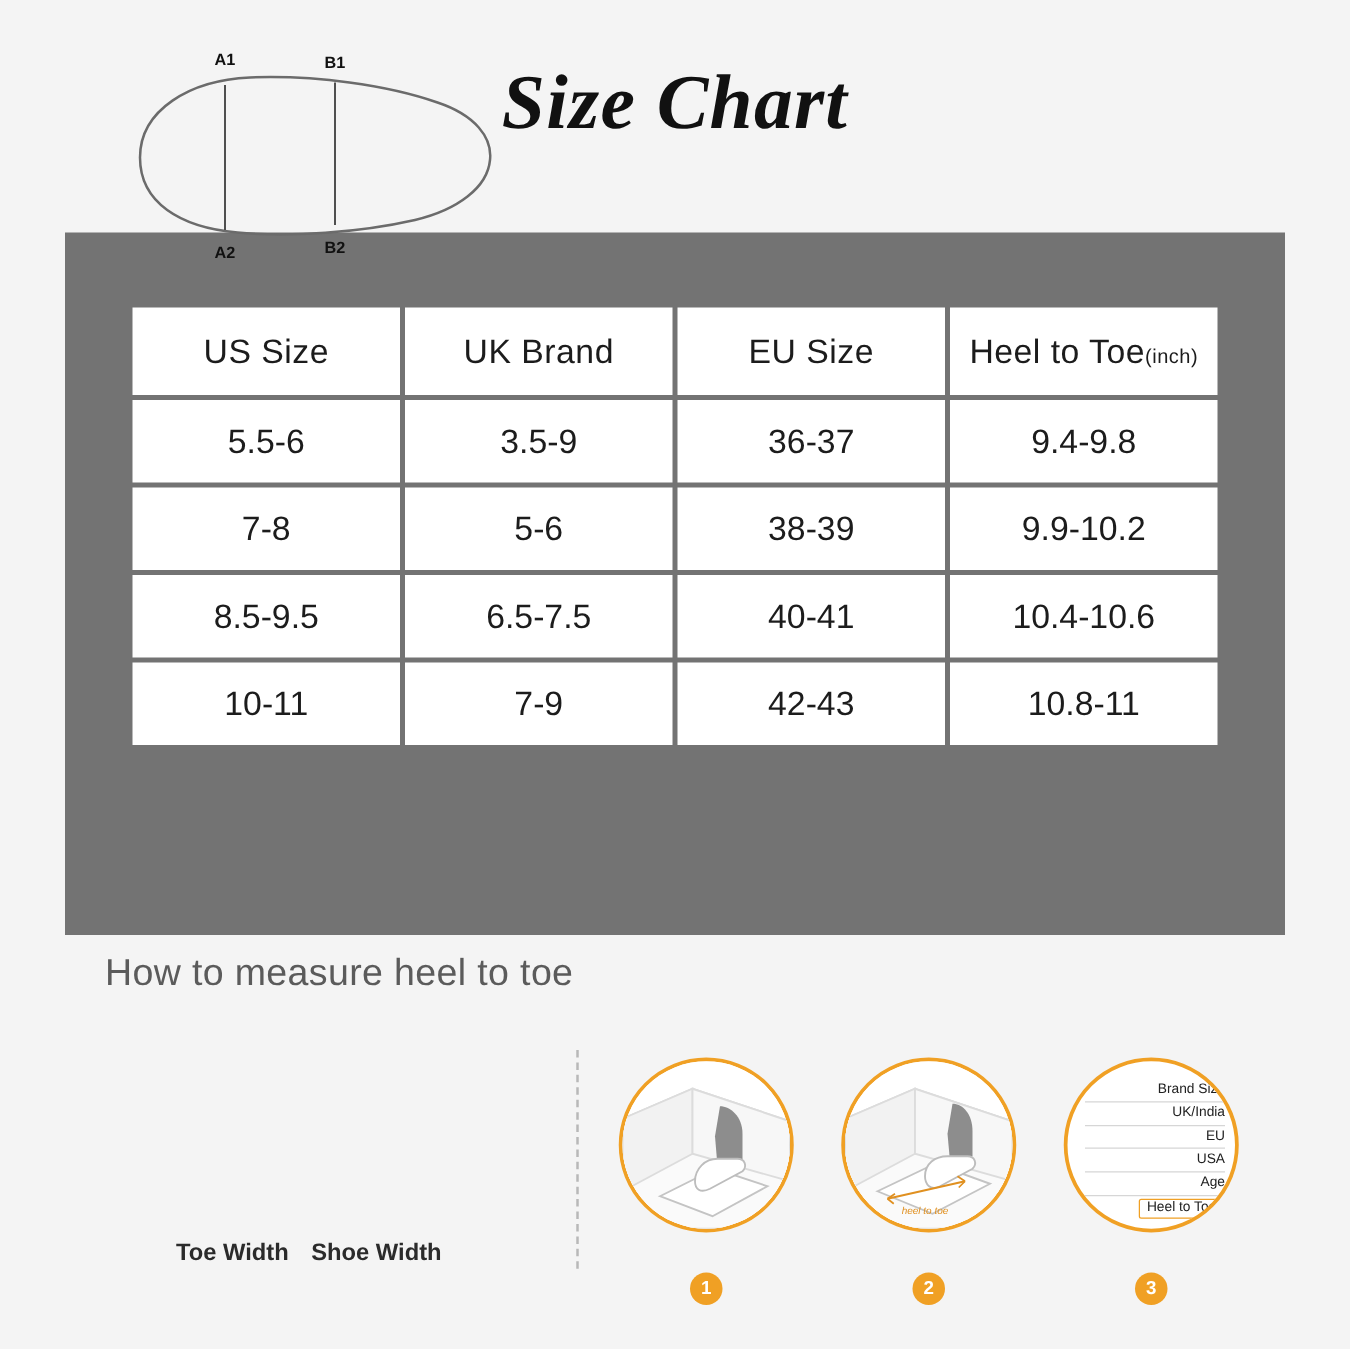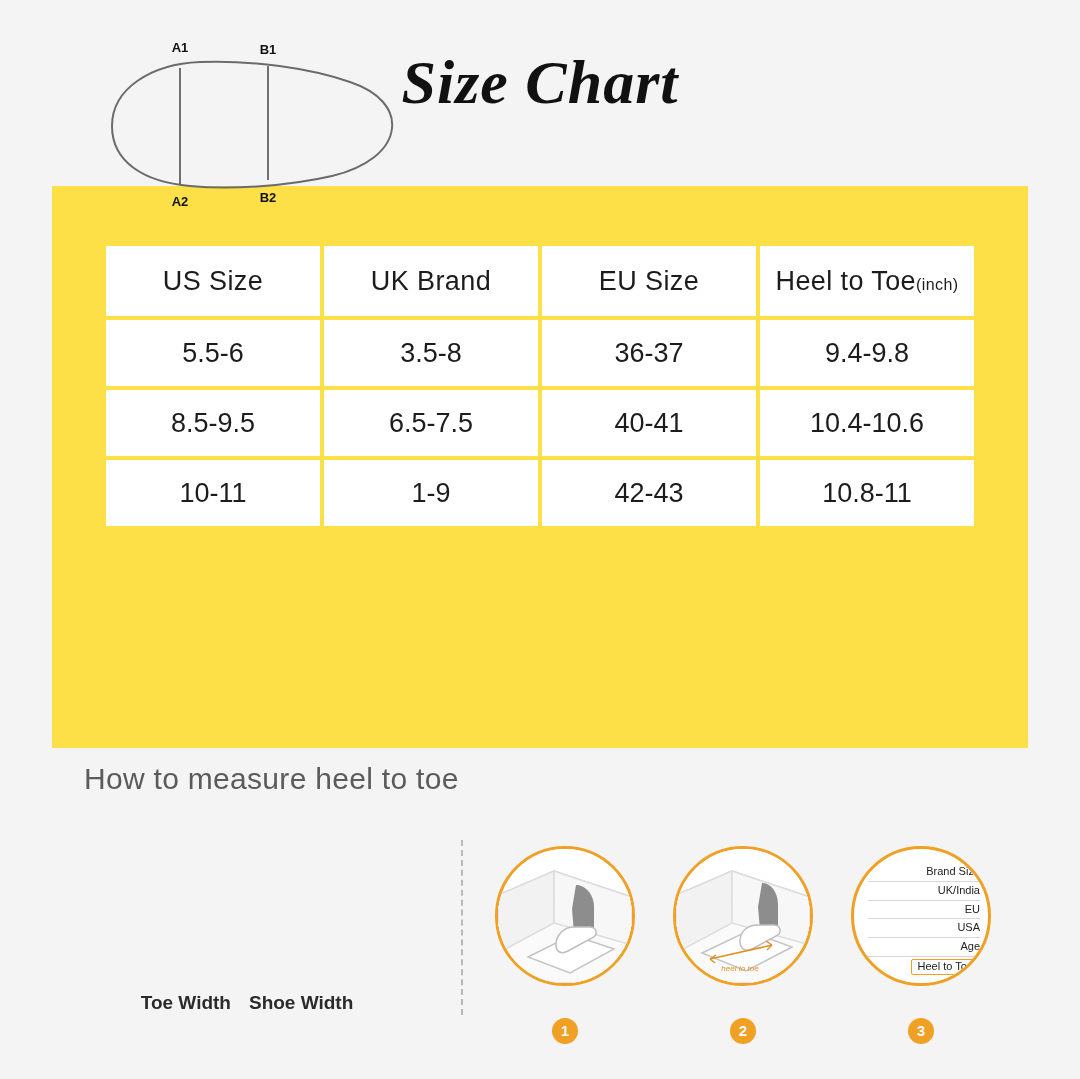--- a/index.html
+++ b/index.html
@@ -27,21 +27,21 @@
     letter-spacing: 1px;
     padding-top: 48px;
     line-height: 1.1;
   }
 
   
   .table-wrap {
     position: absolute;
     left: 52px; top: 186px;
     width: 976px; height: 562px;
-    background: #fde047;
+    background: #737373;
     padding: 56px 50px 60px 50px;
   }
   table.size-table {
     width: 100%;
     border-collapse: separate;
     border-spacing: 4px 4px;
     table-layout: fixed;
   }
   table.size-table th, table.size-table td {
     background: #ffffff;
@@ -158,33 +158,39 @@
         <tr>
           <th><span>US Size</span></th>
           <th><span>UK Brand</span></th>
           <th><span>EU Size</span></th>
           <th><span>Heel to Toe</span><span class="unit">(inch)</span></th>
         </tr>
       </thead>
       <tbody>
         <tr>
           <td>5.5-6</td>
-          <td>3.5-8</td>
+          <td>3.5-9</td>
           <td>36-37</td>
           <td>9.4-9.8</td>
+        </tr>
+        <tr>
+          <td>7-8</td>
+          <td>5-6</td>
+          <td>38-39</td>
+          <td>9.9-10.2</td>
         </tr>
         <tr>
           <td>8.5-9.5</td>
           <td>6.5-7.5</td>
           <td>40-41</td>
           <td>10.4-10.6</td>
         </tr>
         <tr>
           <td>10-11</td>
-          <td>1-9</td>
+          <td>7-9</td>
           <td>42-43</td>
           <td>10.8-11</td>
         </tr>
       </tbody>
     </table>
   </div>
 
   <div class="howto">How to measure heel to toe</div>
 
   <div class="sole-box">

